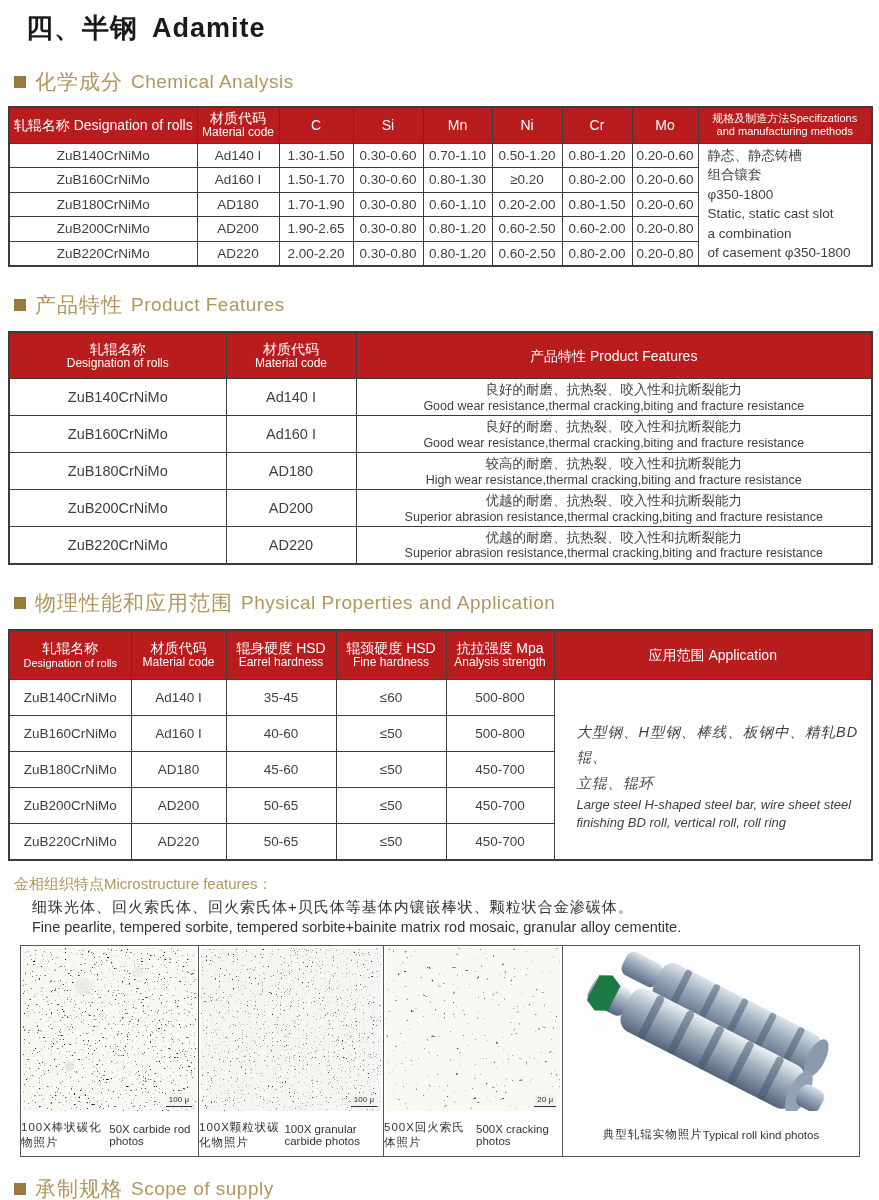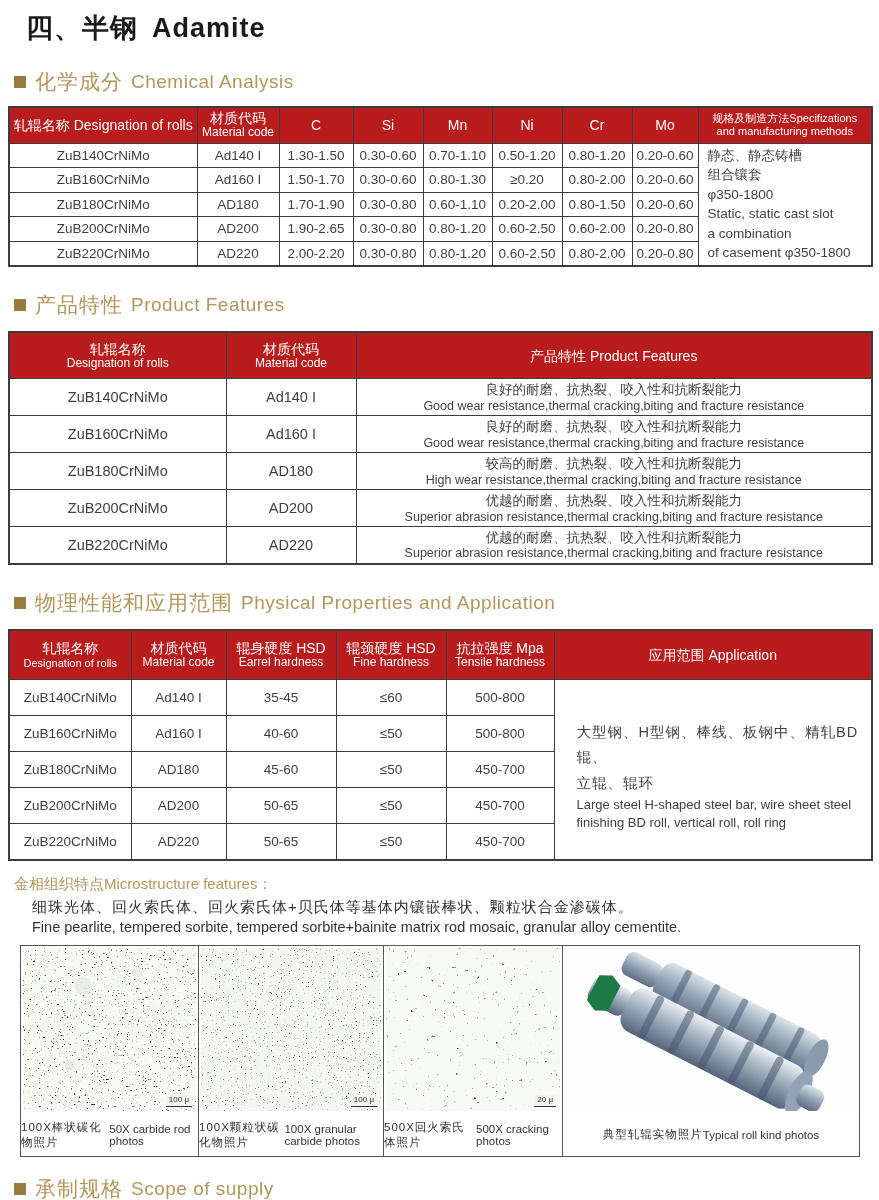--- a/index.html
+++ b/index.html
@@ -39,21 +39,21 @@
   .t-feat th { height:47px; }
   .t-feat td { height:37px; }
   .t-feat .nm { font-size:14.5px; }
   .t-feat .feat-zh { font-size:13.5px; line-height:1.3; }
   .t-feat .feat-en { font-size:12.5px; line-height:1.2; }
 
   
   .t-phys { margin-top:12px; }
   .t-phys th { height:50px; }
   .t-phys td { height:36px; font-size:13.5px; }
-  .t-phys .app-cell { text-align:left; padding:18px 10px 6px 22px; vertical-align:middle; }
+  .t-phys .app-cell { text-align:left; padding:18px 10px 6px 22px; vertical-align:middle;font-style:italic; }
   .t-phys .app-zh { font-size:14.5px; line-height:1.75; letter-spacing:1px; }
   .t-phys .app-en { font-size:13px; line-height:1.35; }
 
   
   .micro { margin:14px 0 0 14px; }
   .micro .label { color:#b4955c; font-size:15px; margin-bottom:2px; }
   .micro .zh { margin-left:18px; font-size:15px; color:#333; letter-spacing:1px; line-height:1.45; }
   .micro .en { margin-left:18px; font-size:14.5px; color:#333; line-height:1.35; }
 
   
@@ -285,21 +285,21 @@
       <th>
         <div class="hz">辊身硬度 HSD</div>
         <div class="he">Earrel hardness</div>
       </th>
       <th>
         <div class="hz">辊颈硬度 HSD</div>
         <div class="he">Fine hardness</div>
       </th>
       <th>
         <div class="hz">抗拉强度 Mpa</div>
-        <div class="he">Tensile hardness</div>
+        <div class="he">Analysis strength</div>
       </th>
       <th><span class="hz">应用范围 Application</span></th>
     </tr>
     <tr>
       <td>ZuB140CrNiMo</td>
       <td>Ad140 I</td>
       <td>35-45</td>
       <td>≤60</td>
       <td>500-800</td>
       <td class="app-cell" rowspan="5">

